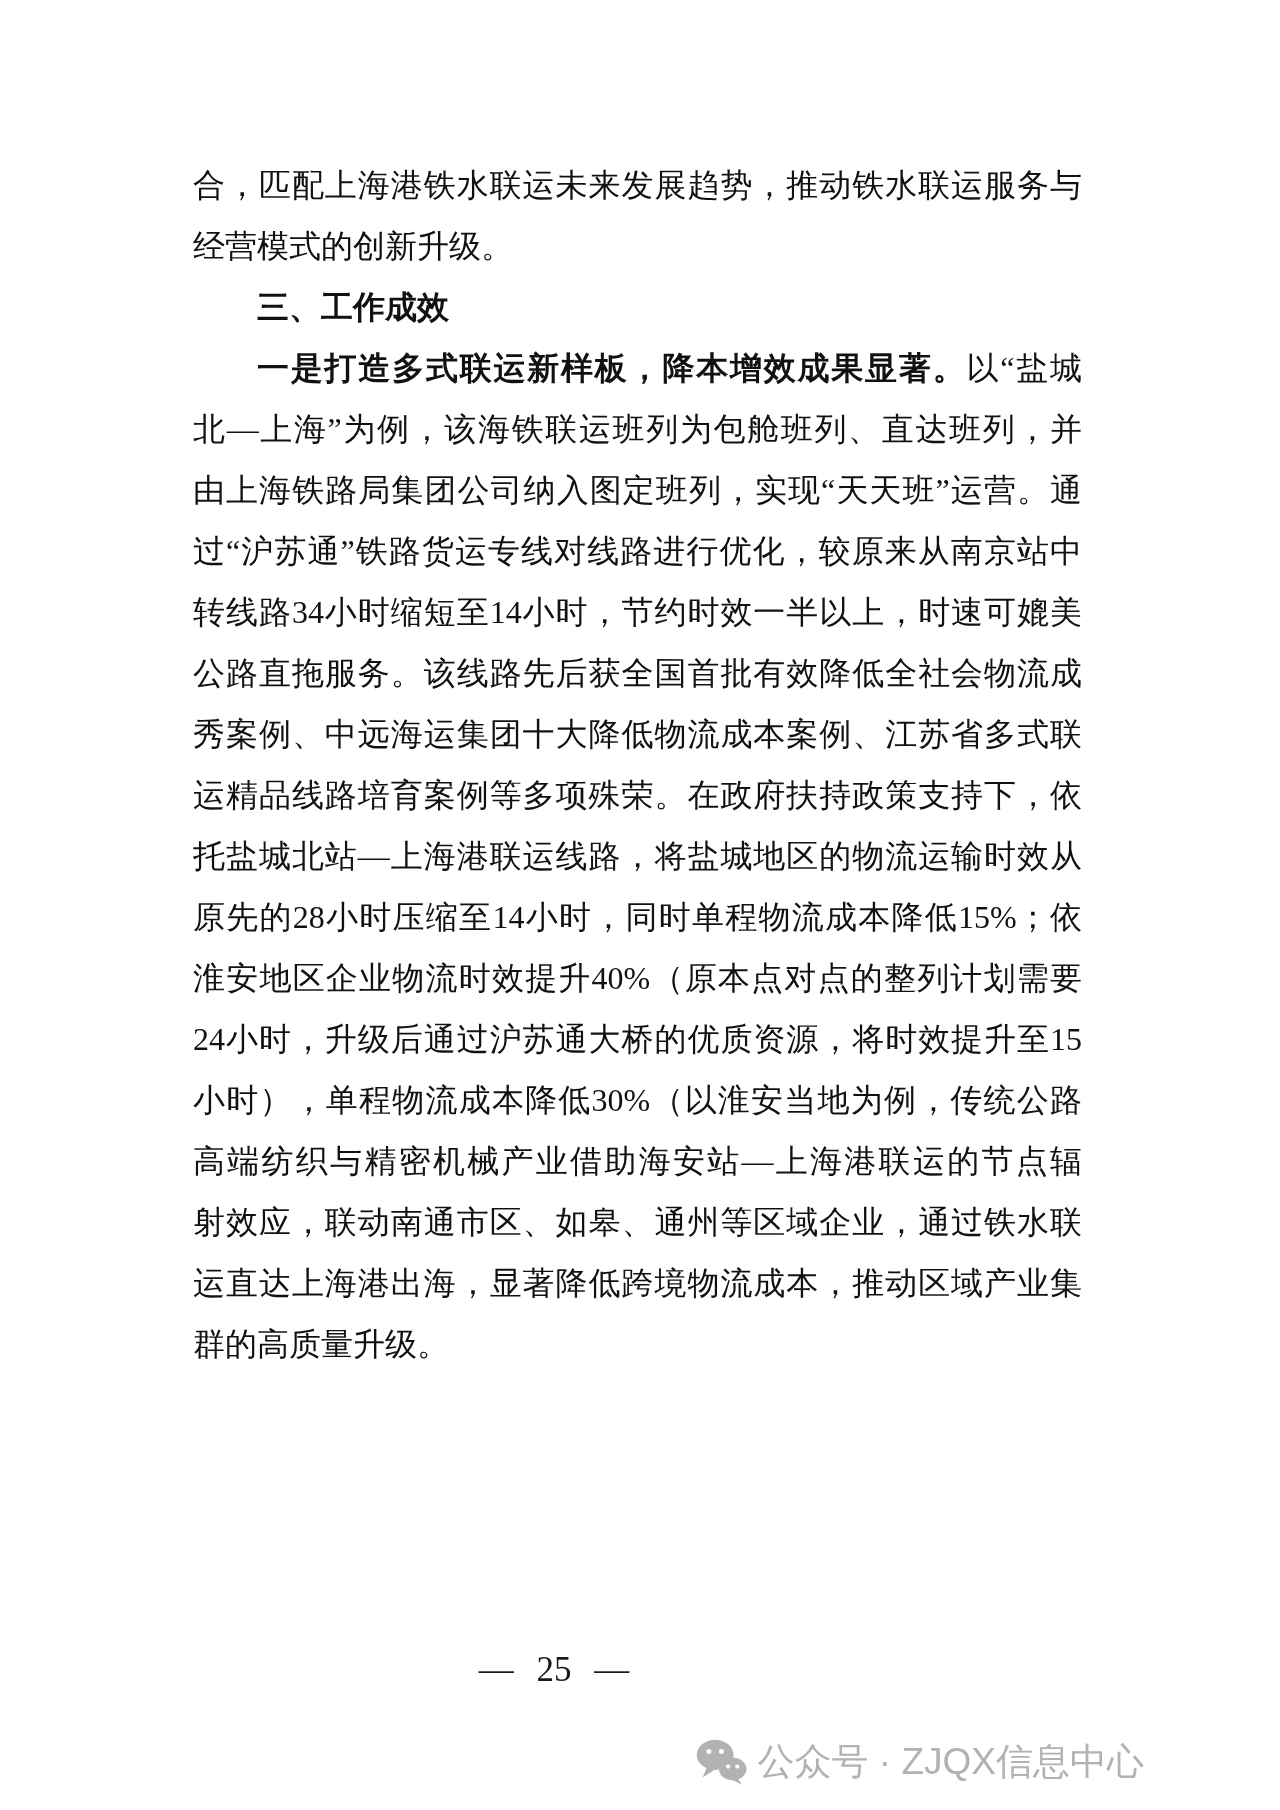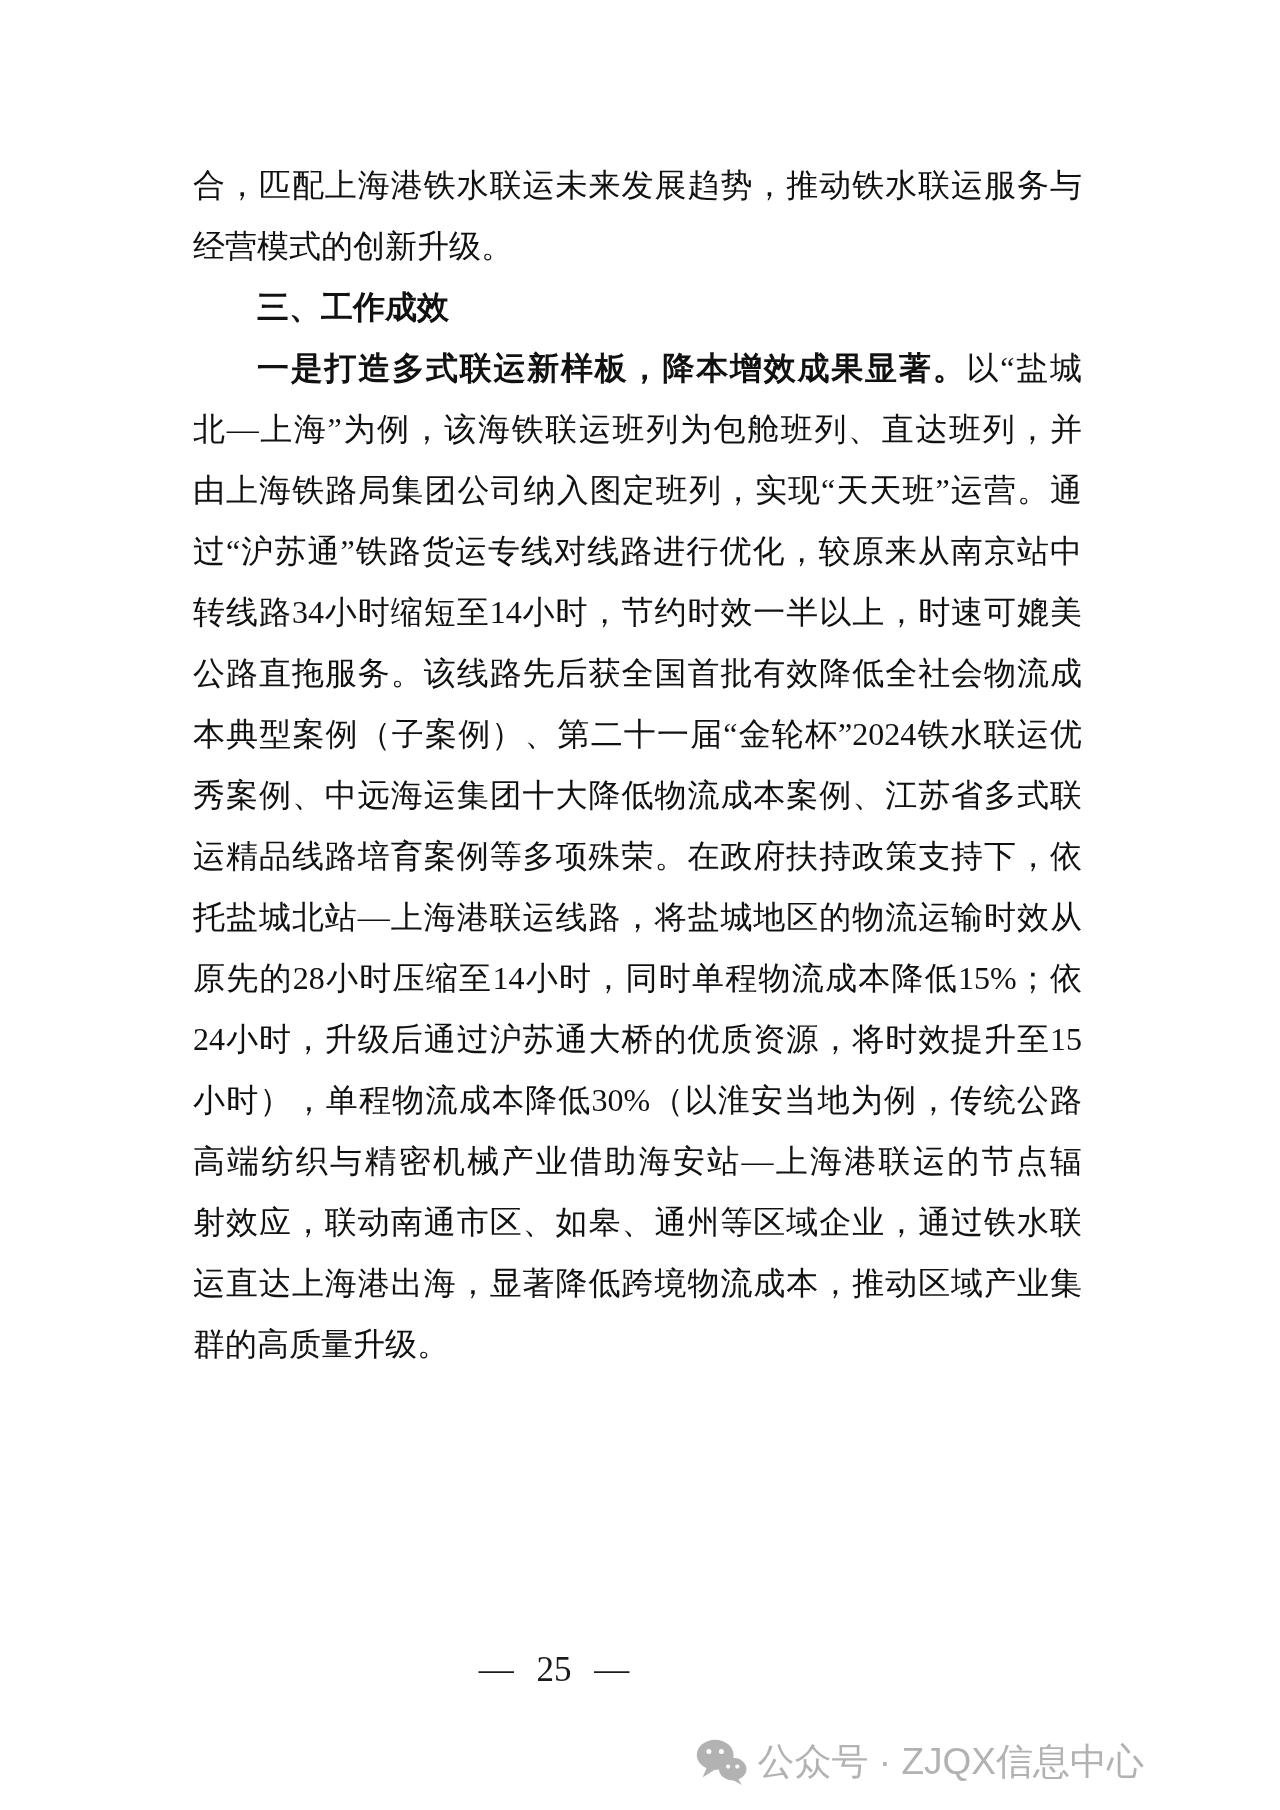--- a/index.html
+++ b/index.html
@@ -71,25 +71,25 @@
   <div class="textblock">
       <div class="line"><span class="seg">合，匹配上海港铁水联运未来发展趋势，推动铁水联运服务与</span></div>
       <div class="line left"><span class="seg">经营模式的创新升级。</span></div>
       <div class="line left" style="text-indent: 2em;"><span class="seg bold">三、工作成效</span></div>
       <div class="line" style="text-indent: 2em;"><span class="seg bold">一是打造多式联运新样板，降本增效成果显著。</span><span class="seg">以“盐城</span></div>
       <div class="line"><span class="seg">北—上海”为例，该海铁联运班列为包舱班列、直达班列，并</span></div>
       <div class="line"><span class="seg">由上海铁路局集团公司纳入图定班列，实现“天天班”运营。通</span></div>
       <div class="line"><span class="seg">过“沪苏通”铁路货运专线对线路进行优化，较原来从南京站中</span></div>
       <div class="line"><span class="seg">转线路34小时缩短至14小时，节约时效一半以上，时速可媲美</span></div>
       <div class="line"><span class="seg">公路直拖服务。该线路先后获全国首批有效降低全社会物流成</span></div>
-      <div class="line"><span class="seg">本典型案例（子案例）、第二十一届“金轮杯”2024铁水联运优</span></div>
       <div class="line"><span class="seg">秀案例、中远海运集团十大降低物流成本案例、江苏省多式联</span></div>
       <div class="line"><span class="seg">运精品线路培育案例等多项殊荣。在政府扶持政策支持下，依</span></div>
       <div class="line"><span class="seg">托盐城北站—上海港联运线路，将盐城地区的物流运输时效从</span></div>
       <div class="line"><span class="seg">原先的28小时压缩至14小时，同时单程物流成本降低15%；依</span></div>
+      <div class="line"><span class="seg">淮安地区企业物流时效提升40%（原本点对点的整列计划需要</span></div>
       <div class="line"><span class="seg">24小时，升级后通过沪苏通大桥的优质资源，将时效提升至15</span></div>
       <div class="line"><span class="seg">小时），单程物流成本降低30%（以淮安当地为例，传统公路</span></div>
       <div class="line"><span class="seg">高端纺织与精密机械产业借助海安站—上海港联运的节点辐</span></div>
       <div class="line"><span class="seg">射效应，联动南通市区、如皋、通州等区域企业，通过铁水联</span></div>
       <div class="line"><span class="seg">运直达上海港出海，显著降低跨境物流成本，推动区域产业集</span></div>
       <div class="line left"><span class="seg">群的高质量升级。</span></div>
     </div>
 
   <div class="footer-pagenum">— 25 —</div>
 

